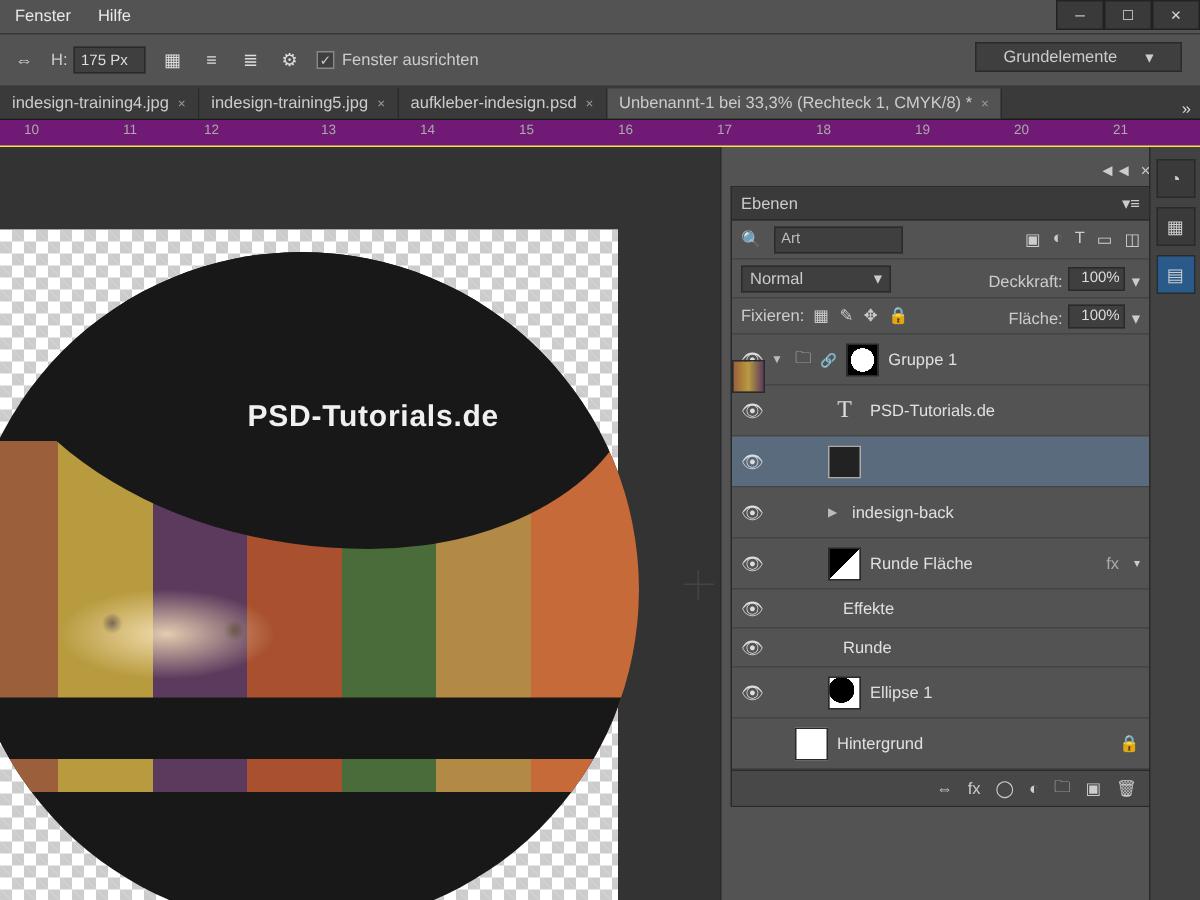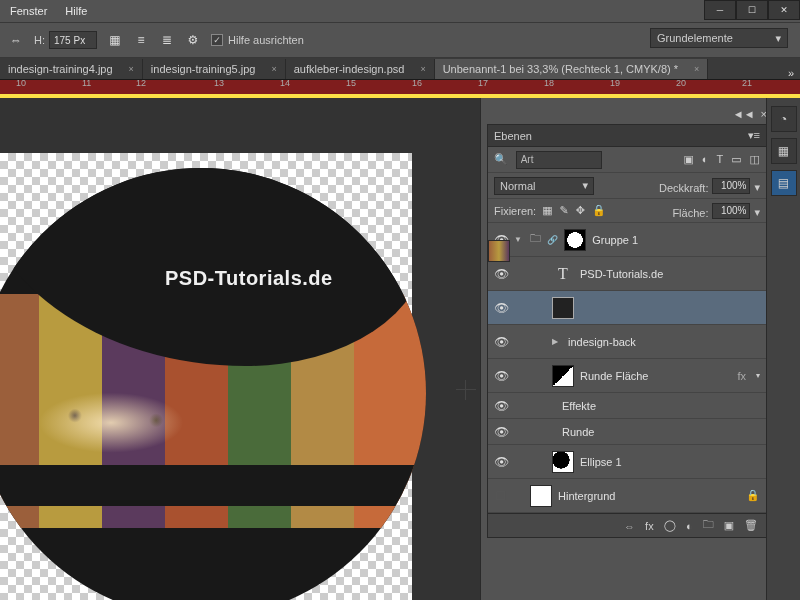--- a/index.html
+++ b/index.html
@@ -7,27 +7,27 @@
 .menubar{height:22px;background:#535353;display:flex;align-items:center;padding:0 10px;gap:18px}
 .menubar span{color:#e8e8e8;cursor:default}
 .windowctl{position:absolute;top:0;right:0;display:flex}
 .wbtn{width:32px;height:20px;background:#3a3a3a;border:1px solid #222;display:flex;align-items:center;justify-content:center;cursor:pointer;color:#ddd;font-size:9px}
 .optbar{height:36px;background:#535353;border-top:1px solid #383838;border-bottom:1px solid #383838;display:flex;align-items:center;padding:0 8px;gap:10px}
 .oicon{width:16px;height:16px;display:flex;align-items:center;justify-content:center;color:#ddd;font-size:12px}
 .hfield{display:flex;align-items:center;gap:4px}
 .hfield input{width:48px;height:18px;background:#3f3f3f;border:1px solid #2a2a2a;color:#ddd;font-size:10px;padding:0 4px}
 .chk{display:flex;align-items:center;gap:5px}
 .chkbox{width:12px;height:12px;border:1px solid #888;background:#3f3f3f;display:flex;align-items:center;justify-content:center;font-size:9px}
-.workdrop{position:absolute;right:12px;top:28px;width:138px;height:20px;background:#3f3f3f;border:1px solid #2a2a2a;display:flex;align-items:center;padding:0 6px;justify-content:space-between}
+.workdrop{position:absolute;right:12px;top:28px;width:138px;height:20px;background:#3f3f3f;border:1px solid #2a2a2a;display:flex;align-items:center;padding:0 18px;justify-content:space-between}
 .tabbar{height:22px;background:#3a3a3a;border-bottom:1px solid #1a1a1a;display:flex;align-items:flex-end}
-.tab{height:20px;padding:0 8px;display:flex;align-items:center;gap:16px;background:#3a3a3a;border-right:1px solid #2a2a2a;font-size:10px;color:#bbb;cursor:pointer}
+.tab{height:20px;padding:0 8px;display:flex;align-items:center;gap:6px;background:#3a3a3a;border-right:1px solid #2a2a2a;font-size:10px;color:#bbb;cursor:pointer}
 .tab.active{background:#535353;color:#fff}
 .tab .x{font-size:9px;color:#999}
 .tabnav{margin-left:auto;display:flex;align-items:center;gap:2px;padding:0 6px;color:#ddd}
-.ruler{height:18px;background:#7f1d1d;border-bottom:4px solid #fde047;position:relative;overflow:hidden}
+.ruler{height:18px;background:#701a75;border-bottom:1px solid #fde047;position:relative;overflow:hidden}
 .rlabel{position:absolute;bottom:6px;font-size:9px;color:#aaa}
 .content{position:relative;height:502px;display:flex}
 .canvaswrap{position:relative;flex:1;background:#333;overflow:hidden}
 .checker{position:absolute;left:0;top:55px;width:412px;height:447px;background-image:linear-gradient(45deg,#ccc 25%,transparent 25%,transparent 75%,#ccc 75%),linear-gradient(45deg,#ccc 25%,transparent 25%,transparent 75%,#ccc 75%);background-size:16px 16px;background-position:0 0,8px 8px;background-color:#fff}
 .circle{position:absolute;left:-24px;top:70px;width:450px;height:450px;border-radius:50%;background:#181818;overflow:hidden}
 .topswoop{position:absolute;left:0;top:0;width:100%;height:44%;background:#181818;border-bottom-left-radius:60% 100%;border-bottom-right-radius:40% 60%}
 .photo{position:absolute;left:0;top:28%;width:100%;height:52%;background:linear-gradient(90deg,#9b5f3b 0 14%,#b89b3f 14% 28%,#5b3a5d 28% 42%,#a9512f 42% 56%,#4a6b3a 56% 70%,#b28a45 70% 84%,#c66a3a 84% 100%)}
 .face{position:absolute;left:0;top:0;width:100%;height:100%;background:radial-gradient(ellipse 120px 50px at 30% 55%,rgba(250,230,190,.85),transparent 60%),radial-gradient(circle 10px at 22% 52%,#2a1a12,transparent 70%),radial-gradient(circle 10px at 40% 54%,#2a1a12,transparent 70%)}
 .band{position:absolute;left:0;top:66%;width:100%;height:9%;background:#181818}
 .logo{position:absolute;left:42%;top:22%;color:#f0f0f0;font-size:20px;font-weight:600;letter-spacing:.5px}
@@ -89,21 +89,21 @@
   <div class="hfield">
     <span>H:</span>
     <input value="175 Px" style="">
   </div>
   <div class="oicon">▦</div>
   <div class="oicon">≡</div>
   <div class="oicon">≣</div>
   <div class="oicon">⚙</div>
   <div class="chk">
     <div class="chkbox">✓</div>
-    <span>Hilfe ausrichten</span>
+    <span>Fenster ausrichten</span>
   </div>
   <div class="workdrop">
     <span>Grundelemente</span>
     <span>▾</span>
   </div>
 </div>
 
 <div class="tabbar">
   <div class="tab">
       <span>indesign-training4.jpg</span>

